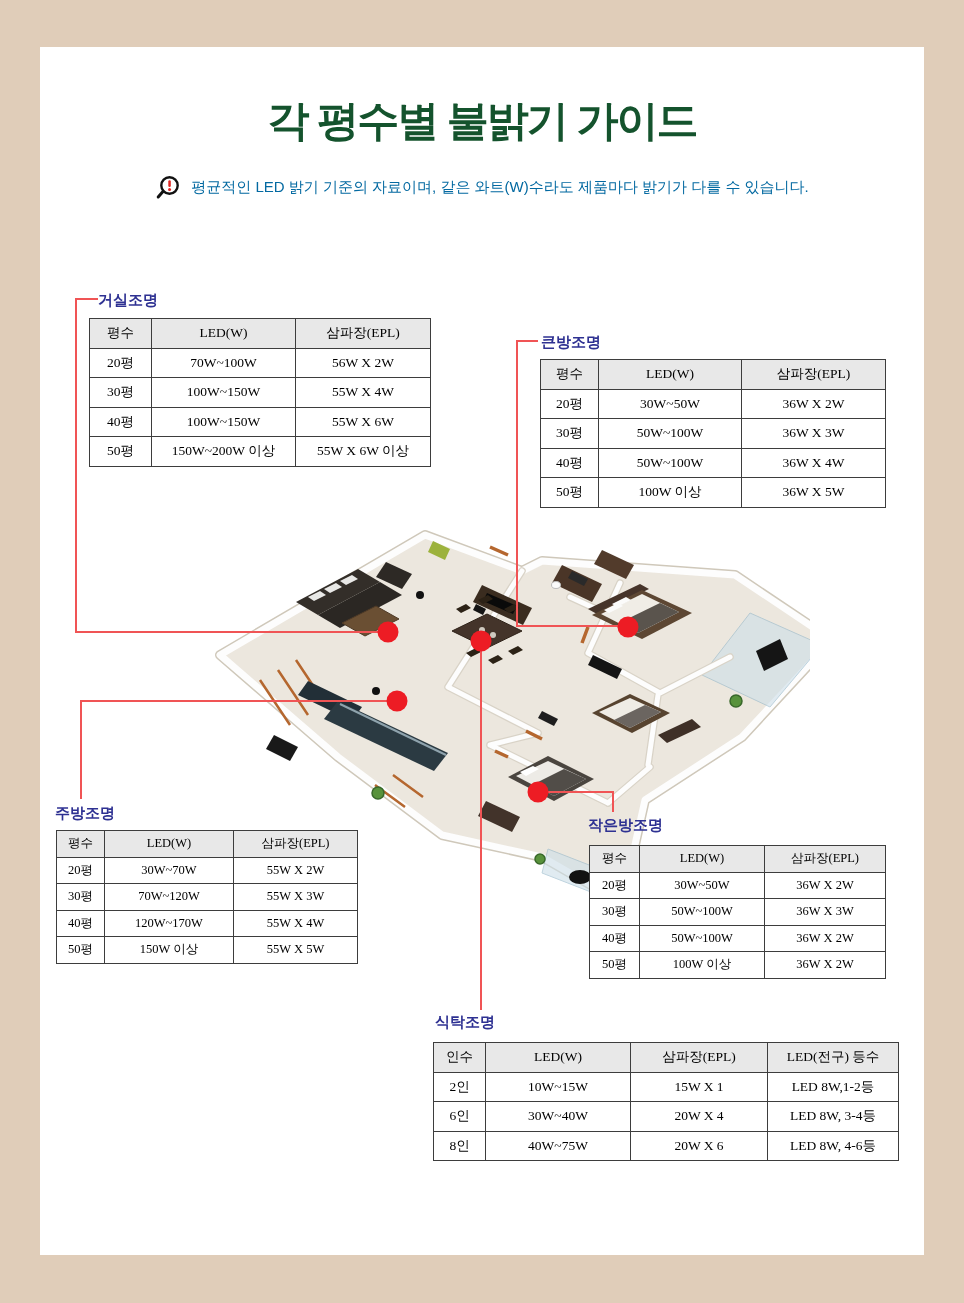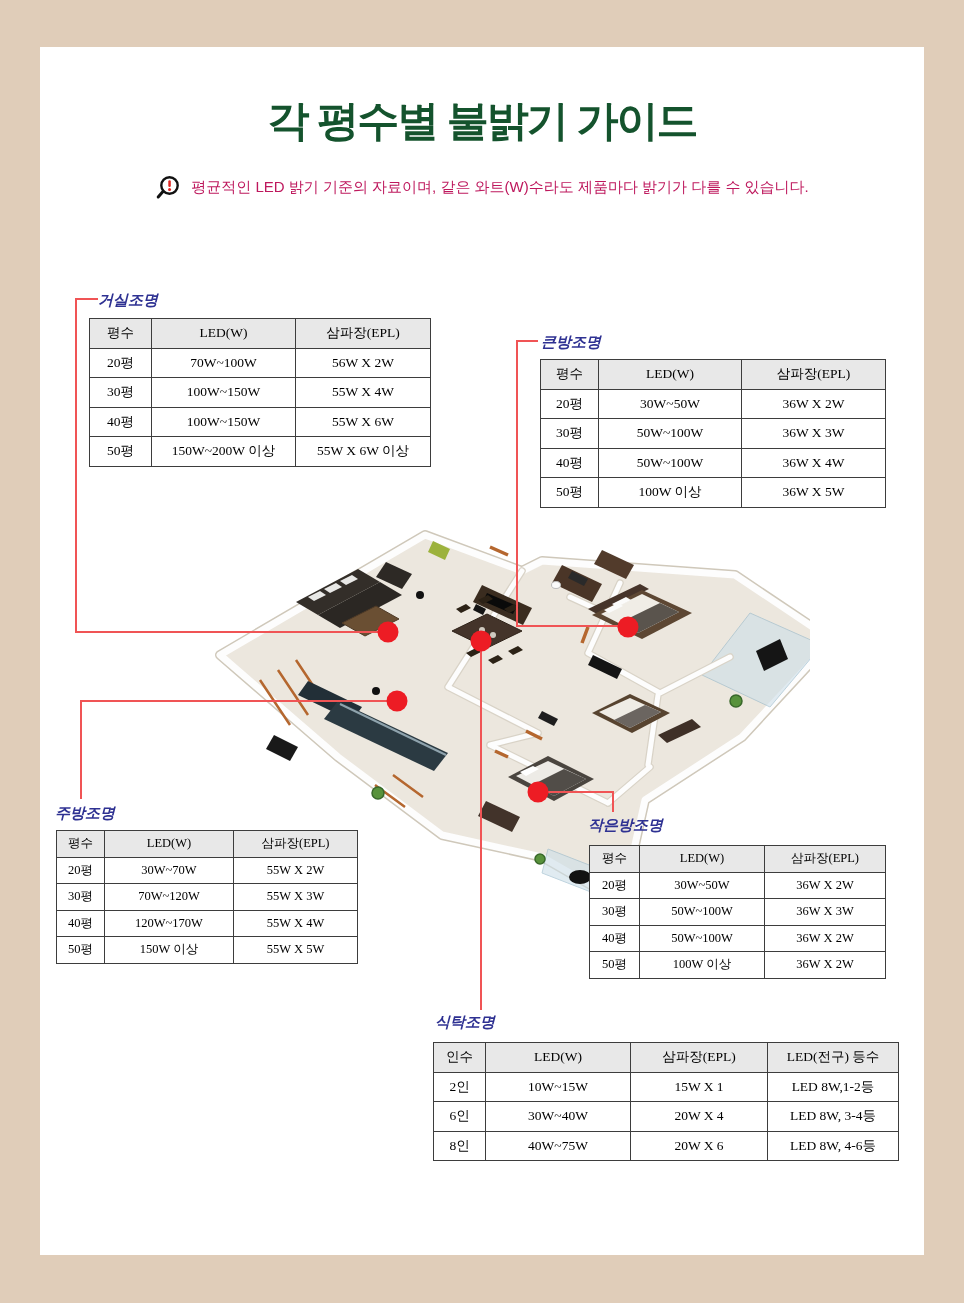--- a/index.html
+++ b/index.html
@@ -3,22 +3,22 @@
 <meta charset="utf-8">
 <style>
   html,body{margin:0;padding:0;}
   body{background:#e0cdb9;}
   .page{position:relative;width:964px;height:1303px;background:#e0cdb9;overflow:hidden;
         font-family:"Liberation Sans","DejaVu Sans",sans-serif;}
   .panel{position:absolute;left:40px;top:47px;width:884px;height:1208px;background:#ffffff;}
   .title{position:absolute;left:0;top:93px;width:964px;text-align:center;
          font-size:42px;font-weight:800;letter-spacing:-2px;color:#14532d;}
   .notice{position:absolute;left:0;top:174px;width:964px;display:flex;justify-content:center;
-          align-items:center;gap:9px;font-size:15px;color:#be185d;}
-  .lbl{position:absolute;font-size:15px;font-weight:bold;color:#2e3192;white-space:nowrap;z-index:4;font-style:italic;}
+          align-items:center;gap:9px;font-size:15px;color:#0369a1;}
+  .lbl{position:absolute;font-size:15px;font-weight:bold;color:#2e3192;white-space:nowrap;z-index:4;}
   .tblwrap{position:absolute;z-index:3;background:#fff;font-family:Liberation Serif, serif;}
   table.t{border-collapse:collapse;table-layout:fixed;background:#fff;}
   table.t td{border:1.6px solid #3d3d3d;text-align:center;vertical-align:middle;
              color:#000;padding:0;white-space:nowrap;overflow:hidden;}
   table.t tr.head td{background:#e8e8e8;}
   .t-a td{height:28.5px;font-size:13.5px;}
   .t-b td{height:25.5px;font-size:12.5px;}
   .t-c td{height:28.5px;font-size:13.5px;}
   .overlay{position:absolute;left:0;top:0;width:964px;height:1303px;z-index:5;pointer-events:none;}
   .plan{position:absolute;left:190px;top:505px;width:620px;height:405px;z-index:1;}

